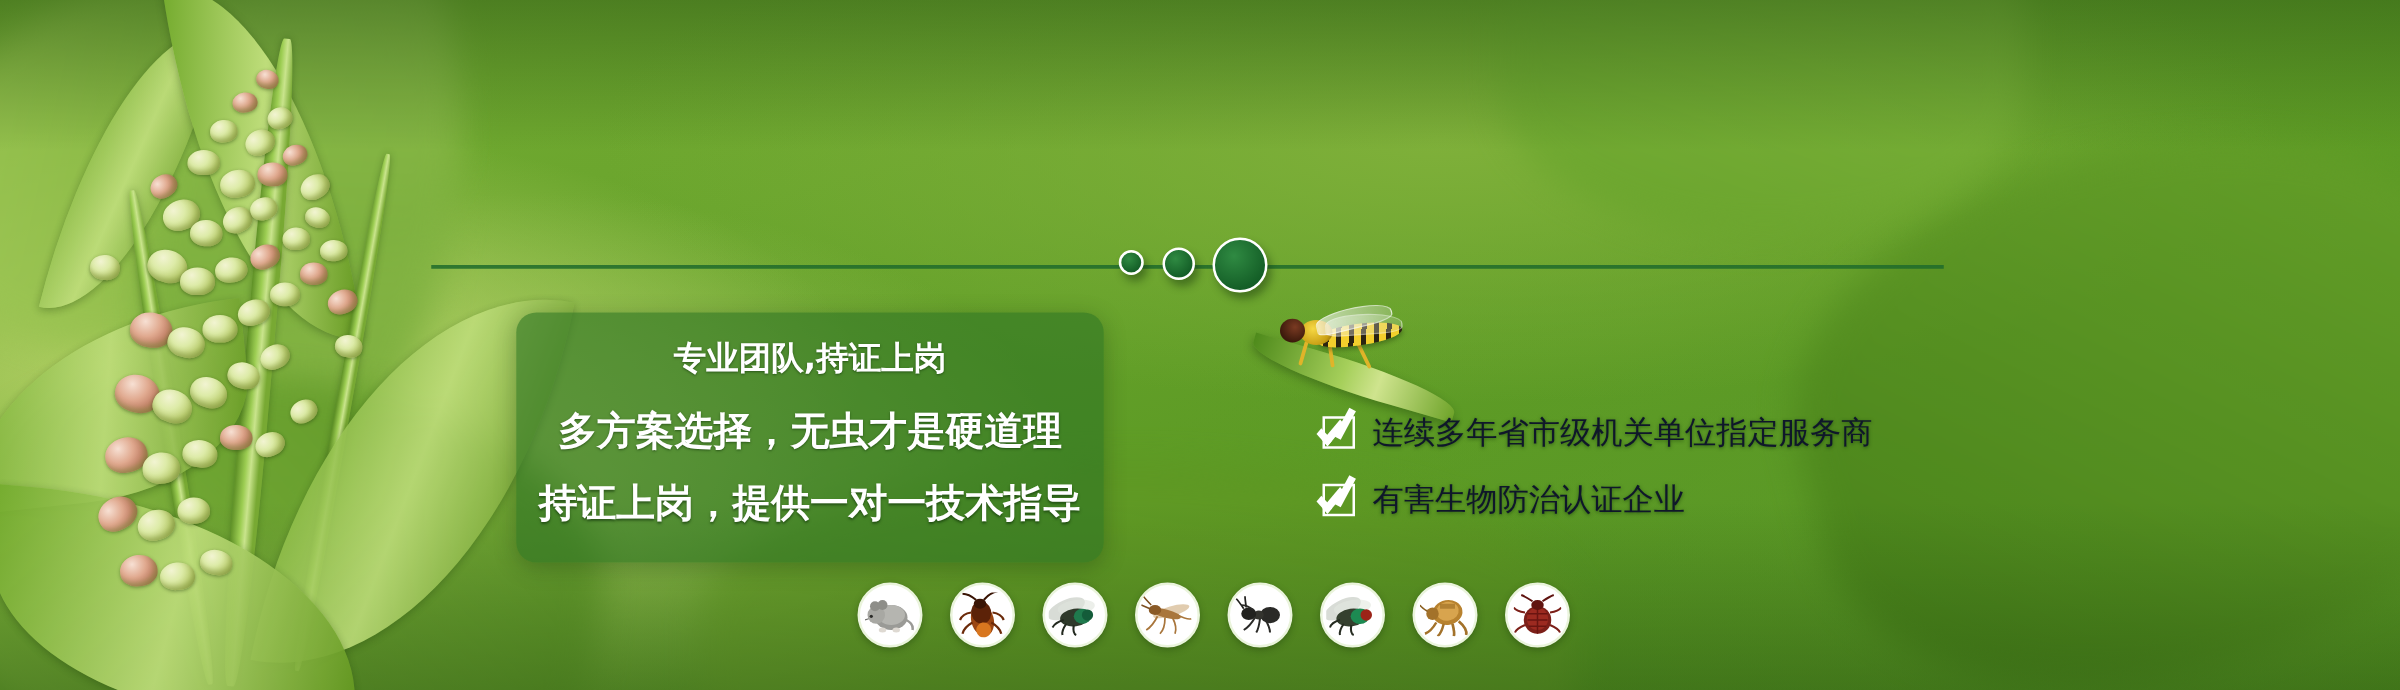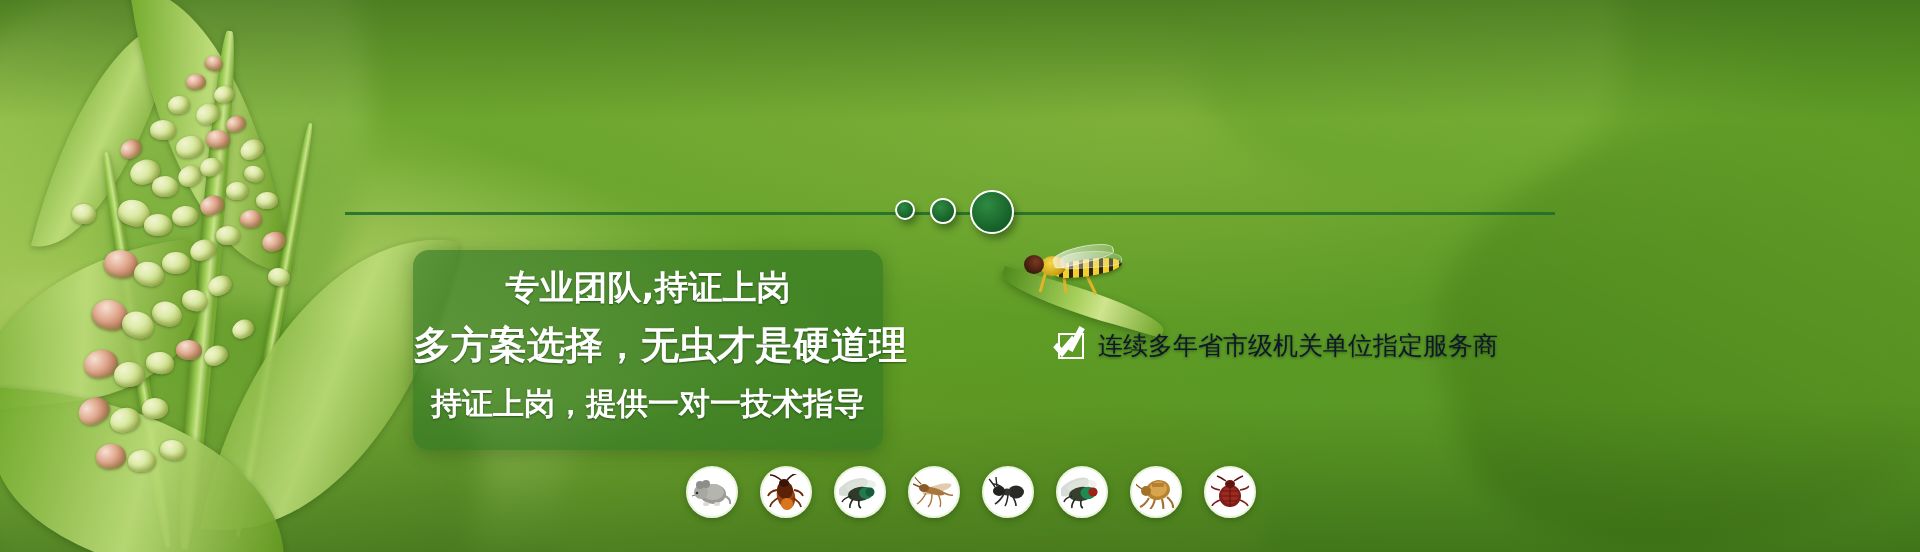--- a/index.html
+++ b/index.html
@@ -128,22 +128,22 @@
     border-radius:16px;
     box-shadow:0 4px 18px rgba(20,50,12,.3);
   }
   #feature-card .line {
     color:#ffffff; font-weight:bold;
     font-family:"DejaVu Sans","Liberation Sans",sans-serif;
     text-align:center;
     text-shadow:0 1px 2px rgba(10,40,5,.55);
     white-space:nowrap;
   }
-  #feature-card .line-1 { font-size:34px; line-height:34px; margin-top:20px; letter-spacing:0px; }
-  #feature-card .line-2 { font-size:38px; line-height:34px; margin-top:24px; }
+  #feature-card .line-1 { font-size:26px; line-height:34px; margin-top:20px; letter-spacing:0px; }
+  #feature-card .line-2 { font-size:31px; line-height:34px; margin-top:24px; }
   #feature-card .line-3 { font-size:31px; line-height:34px; margin-top:24px; }
 
   
   #checklist {
     position:absolute; left:1058px; top:332px; width:600px;
   }
   .check-row {
     display:flex; align-items:center; margin-bottom:26px;
   }
   .check-box {
@@ -327,20 +327,26 @@
     <div class="line line-3">持证上岗，提供一对一技术指导</div>
   </div>
 
   <div id="checklist">
     <div class="check-row">
       <span class="check-box">
         <span class="check-mark-tail"></span>
       </span>
       <span class="check-label">连续多年省市级机关单位指定服务商</span>
     </div>
+    <div class="check-row">
+      <span class="check-box">
+        <span class="check-mark-tail"></span>
+      </span>
+      <span class="check-label">有害生物防治认证企业</span>
+    </div>
   </div>
 
   <div id="pest-strip">
       <div class="pest" title="鼠">
       <svg width="40" height="34" viewBox="0 0 40 34">
         <ellipse cx="21" cy="19" rx="13" ry="10" fill="#9a9a96"></ellipse>
         <ellipse cx="21" cy="17" rx="11" ry="8" fill="#b5b5b0"></ellipse>
         <circle cx="9" cy="17" r="7" fill="#a8a8a3"></circle>
         <circle cx="8" cy="10" r="4" fill="#8e8e89"></circle>
         <circle cx="14" cy="9" r="4" fill="#8e8e89"></circle>

